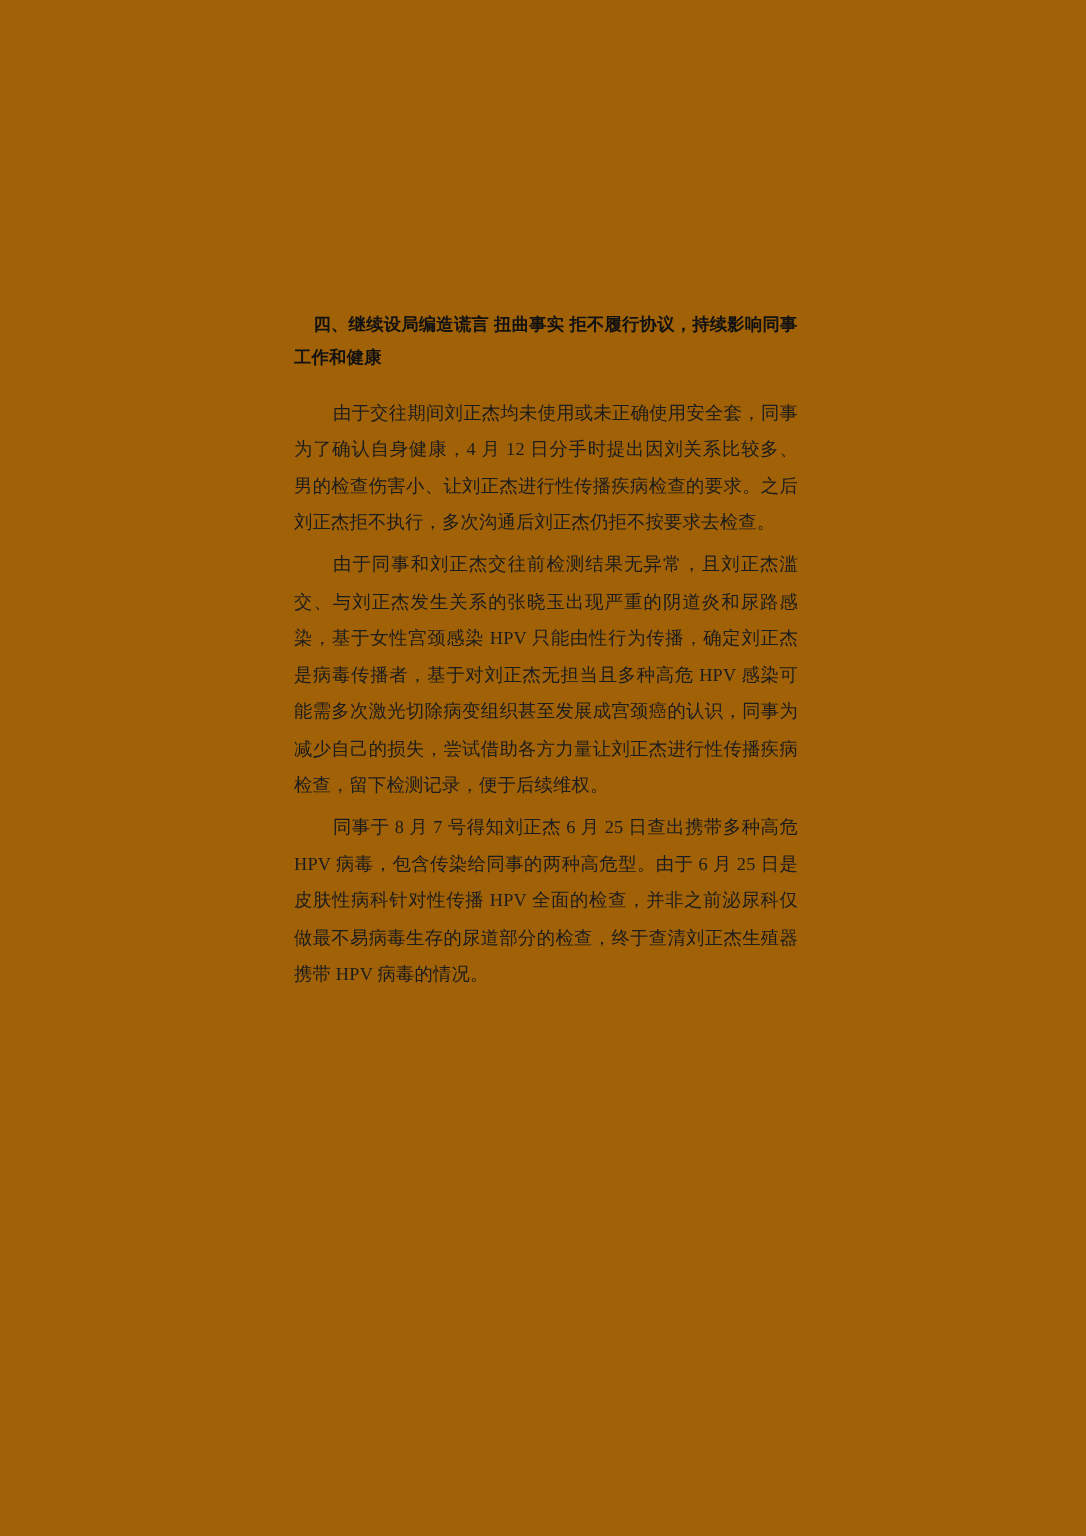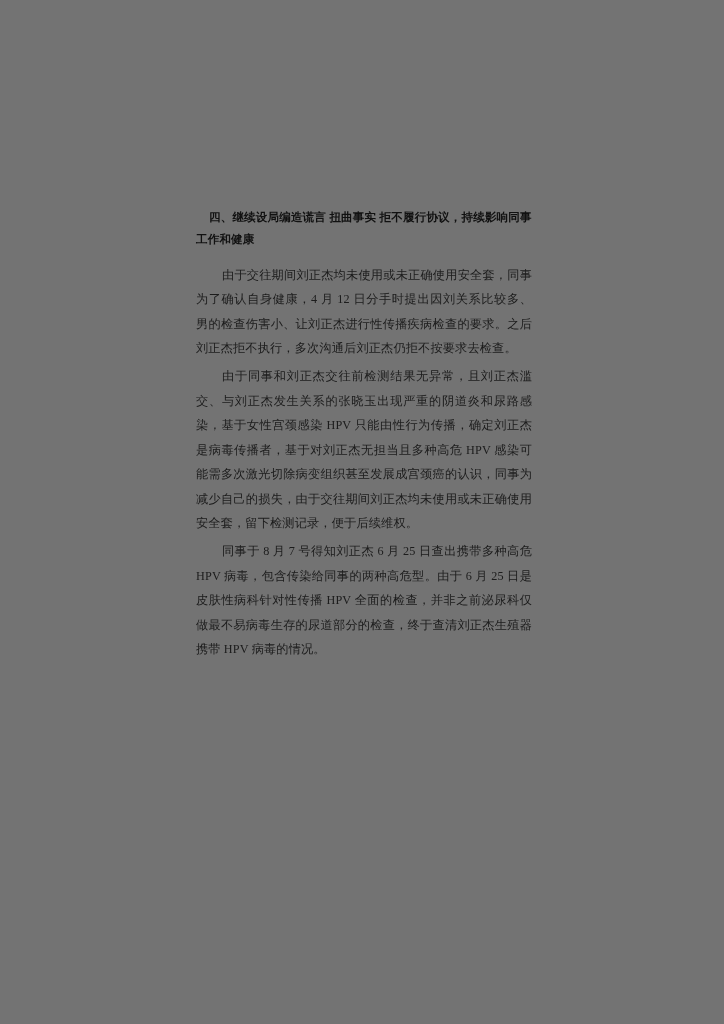--- a/index.html
+++ b/index.html
@@ -11,21 +11,21 @@
     height: 1024px;
     background: #ffffff;
     font-family: "Liberation Serif", "DejaVu Serif", serif;
     color: #1a1a1a;
     overflow: hidden;
   }
   .page {
     position: relative;
     width: 724px;
     height: 1024px;
-    background: #737373;
+    background: #a16207;
     box-sizing: border-box;
   }
   .content {
     position: absolute;
     left: 196px;
     top: 206px;
     width: 336px;
   }
   .section-heading {
     font-family: "Liberation Sans", "DejaVu Sans", sans-serif;
@@ -51,16 +51,16 @@
     margin-bottom: 16px;
   }
 </style>
 </head>
 <body>
 
 <div class="page">
   <div class="content">
     <h2 class="section-heading">四、继续设局编造谎言 扭曲事实 拒不履行协议，持续影响同事工作和健康</h2>
     <p class="para">由于交往期间刘正杰均未使用或未正确使用安全套，同事为了确认自身健康，4 月 12 日分手时提出因刘关系比较多、男的检查伤害小、让刘正杰进行性传播疾病检查的要求。之后刘正杰拒不执行，多次沟通后刘正杰仍拒不按要求去检查。</p>
-    <p class="para">由于同事和刘正杰交往前检测结果无异常，且刘正杰滥交、与刘正杰发生关系的张晓玉出现严重的阴道炎和尿路感染，基于女性宫颈感染 HPV 只能由性行为传播，确定刘正杰是病毒传播者，基于对刘正杰无担当且多种高危 HPV 感染可能需多次激光切除病变组织甚至发展成宫颈癌的认识，同事为减少自己的损失，由于交往期间刘正杰均未使用或未正确使用安全套，留下检测记录，便于后续维权。</p>
+    <p class="para">由于同事和刘正杰交往前检测结果无异常，且刘正杰滥交、与刘正杰发生关系的张晓玉出现严重的阴道炎和尿路感染，基于女性宫颈感染 HPV 只能由性行为传播，确定刘正杰是病毒传播者，基于对刘正杰无担当且多种高危 HPV 感染可能需多次激光切除病变组织甚至发展成宫颈癌的认识，同事为减少自己的损失，尝试借助各方力量让刘正杰进行性传播疾病检查，留下检测记录，便于后续维权。</p>
     <p class="para">同事于 8 月 7 号得知刘正杰 6 月 25 日查出携带多种高危 HPV 病毒，包含传染给同事的两种高危型。由于 6 月 25 日是皮肤性病科针对性传播 HPV 全面的检查，并非之前泌尿科仅做最不易病毒生存的尿道部分的检查，终于查清刘正杰生殖器携带 HPV 病毒的情况。</p>
   </div>
 </div>
 
 </body></html>

